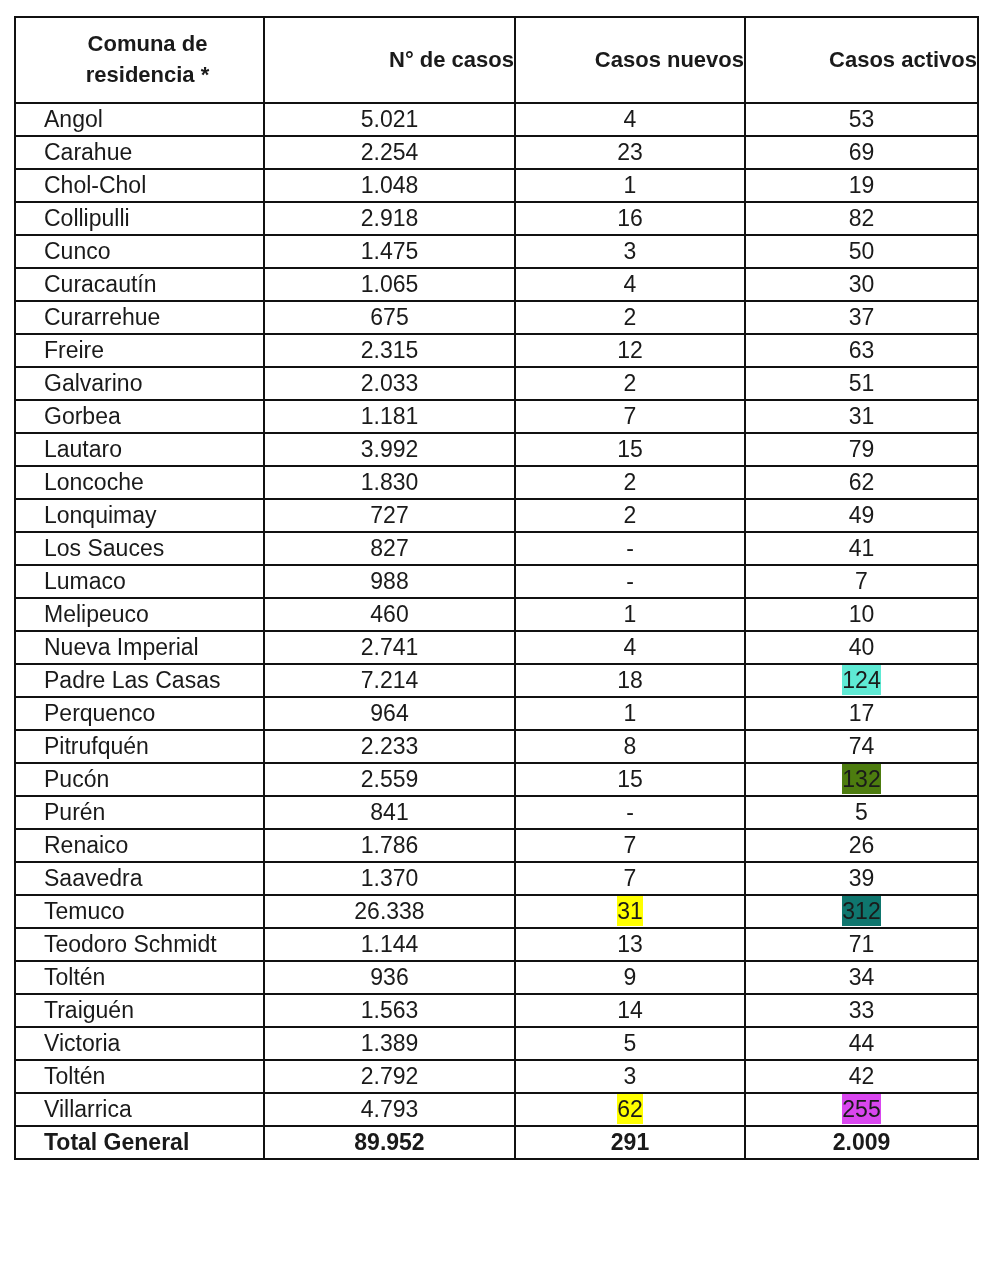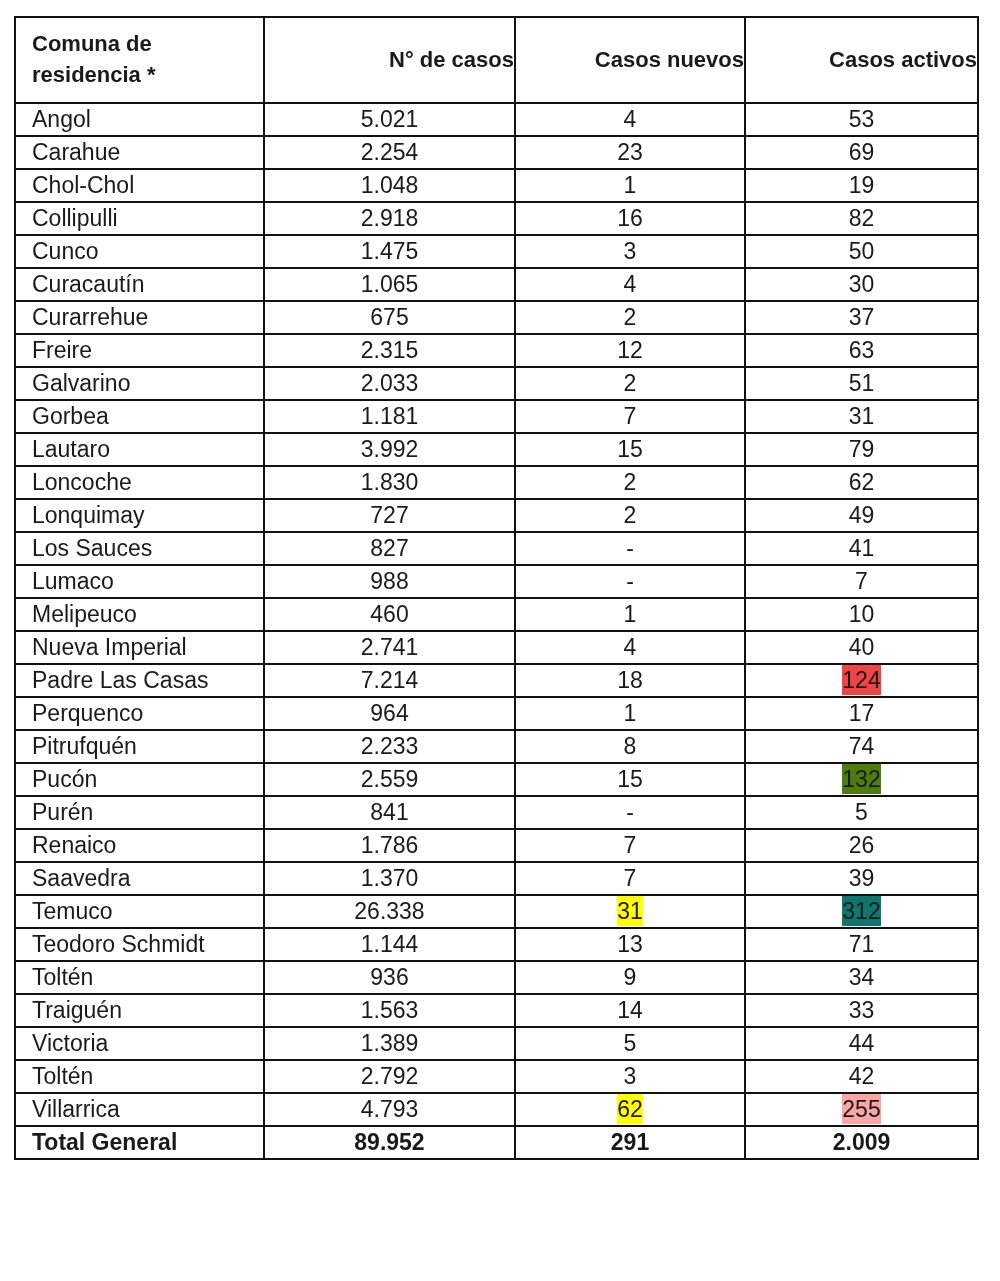--- a/index.html
+++ b/index.html
@@ -35,36 +35,36 @@
       white-space: nowrap;
     }
     table.data th {
       height: 84px;
       font-weight: bold;
       font-size: 22px;
       text-align: right;
       vertical-align: middle;
     }
     table.data th.first {
-      text-align: left;
+      text-align: center;
       padding-left: 16px;
       white-space: normal;
       line-height: 31px;
       vertical-align: top;
       padding-top: 10px;
       height: 74px;
     }
     table.data td {
       height: 31px;
       text-align: center;
       vertical-align: middle;
     }
     table.data td.name {
       text-align: left;
-      padding-left: 16px;
+      padding-left: 28px;
     }
     tr.total td {
       font-weight: bold;
       border-radius: 10px;
     }
     .hl {
       background: #ffff00;
       padding: 2px 0;
     }
   </style>
@@ -186,21 +186,21 @@
       <tr>
         <td class="name">Nueva Imperial</td>
         <td>2.741</td>
         <td>4</td>
         <td>40</td>
       </tr>
       <tr>
         <td class="name">Padre Las Casas</td>
         <td>7.214</td>
         <td>18</td>
-        <td><span class="hl" style="background: #ef4444;">124</span></td>
+        <td><span class="hl" style="background: #5eead4;">124</span></td>
       </tr>
       <tr>
         <td class="name">Perquenco</td>
         <td>964</td>
         <td>1</td>
         <td>17</td>
       </tr>
       <tr>
         <td class="name">Pitrufquén</td>
         <td>2.233</td>
@@ -264,21 +264,21 @@
       <tr>
         <td class="name">Toltén</td>
         <td>2.792</td>
         <td>3</td>
         <td>42</td>
       </tr>
       <tr>
         <td class="name">Villarrica</td>
         <td>4.793</td>
         <td><span class="hl" style="background: rgb(255, 255, 0);">62</span></td>
-        <td><span class="hl" style="background: #fca5a5;">255</span></td>
+        <td><span class="hl" style="background: #d946ef;">255</span></td>
       </tr>
     </tbody>
   <tfoot>
     <tr class="total">
       <td class="name">Total General</td>
       <td>89.952</td>
       <td>291</td>
       <td>2.009</td>
     </tr>
   </tfoot>

